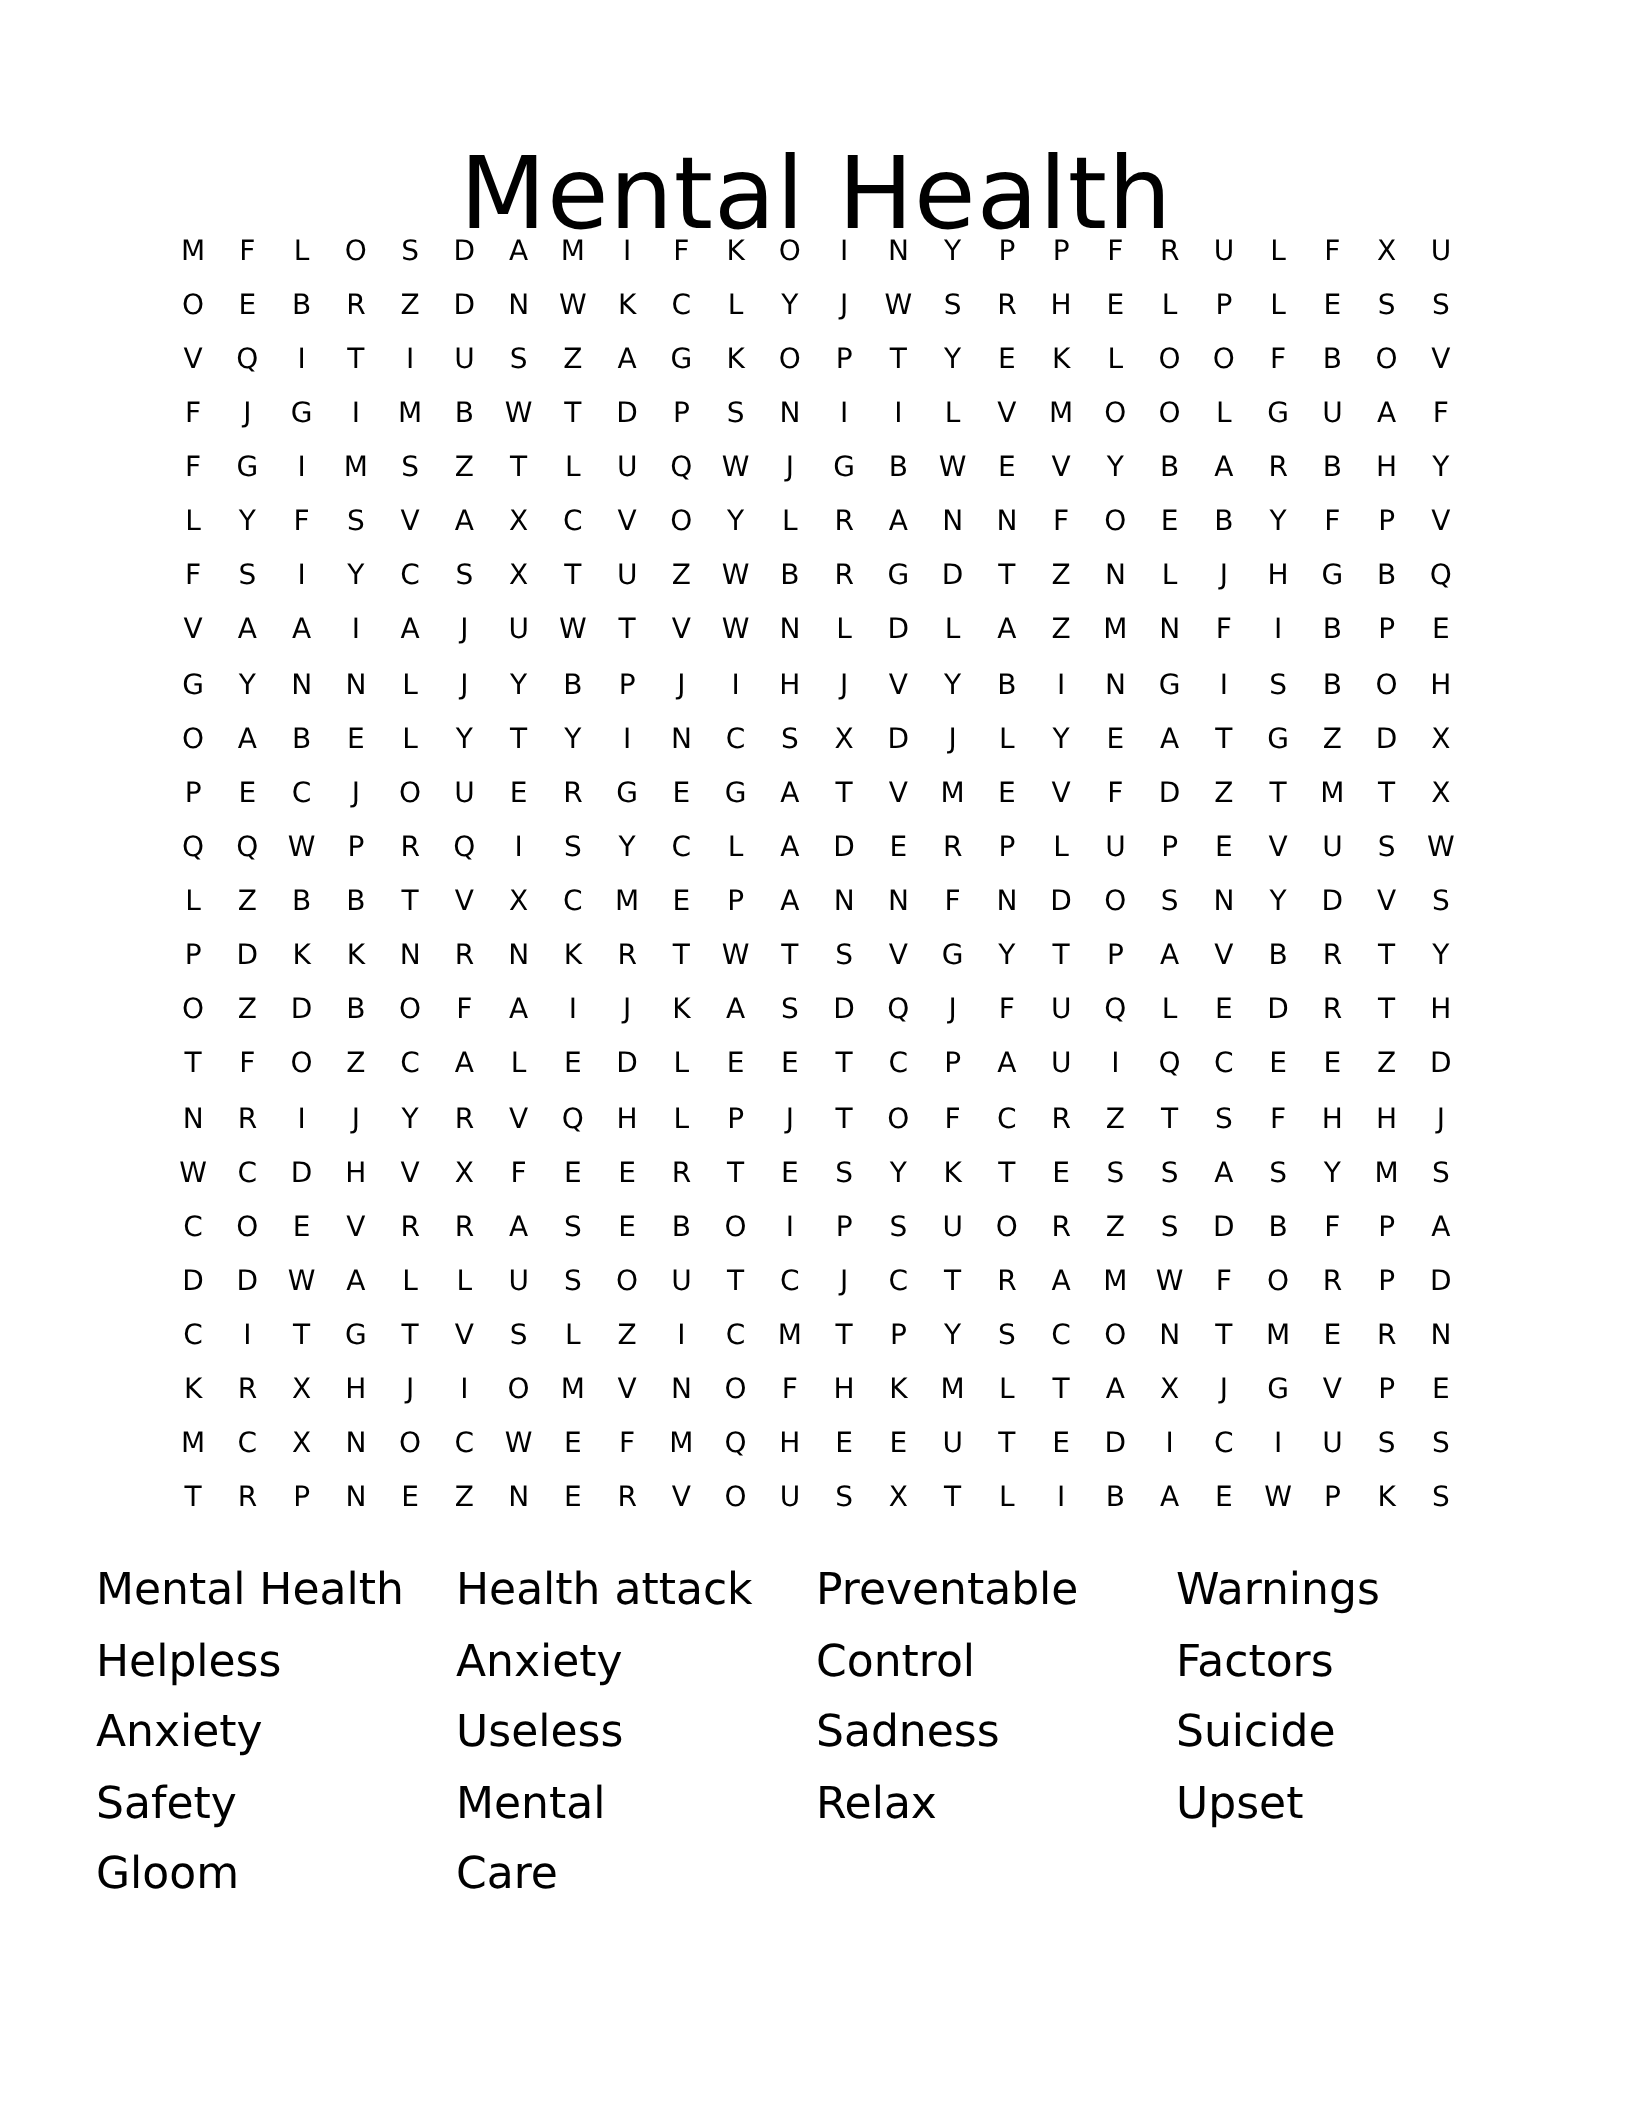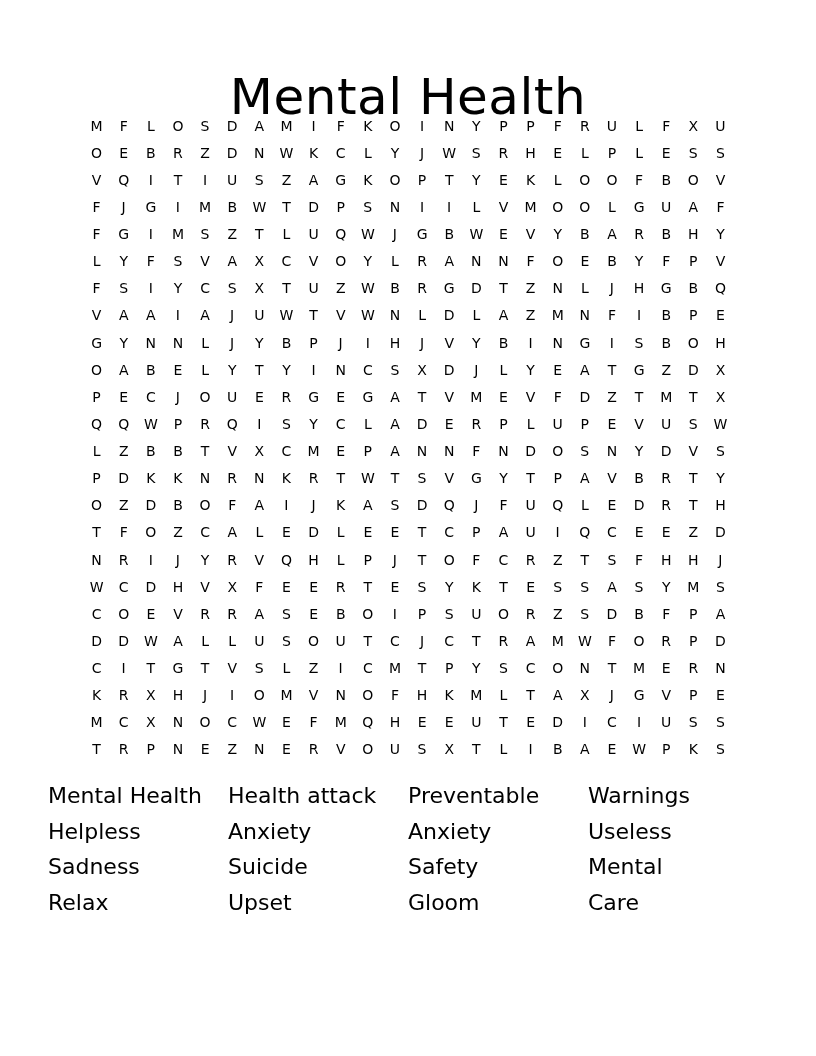--- a/index.html
+++ b/index.html
@@ -615,20 +615,22 @@
     <span class="cell">S</span>
   </div>
 
 <div class="words" id="word-list">
     <span class="word">Mental Health</span>
     <span class="word">Health attack</span>
     <span class="word">Preventable</span>
     <span class="word">Warnings</span>
     <span class="word">Helpless</span>
     <span class="word">Anxiety</span>
+    <span class="word">Control</span>
+    <span class="word">Factors</span>
     <span class="word">Anxiety</span>
     <span class="word">Useless</span>
     <span class="word">Sadness</span>
     <span class="word">Suicide</span>
     <span class="word">Safety</span>
     <span class="word">Mental</span>
     <span class="word">Relax</span>
     <span class="word">Upset</span>
     <span class="word">Gloom</span>
     <span class="word">Care</span>

